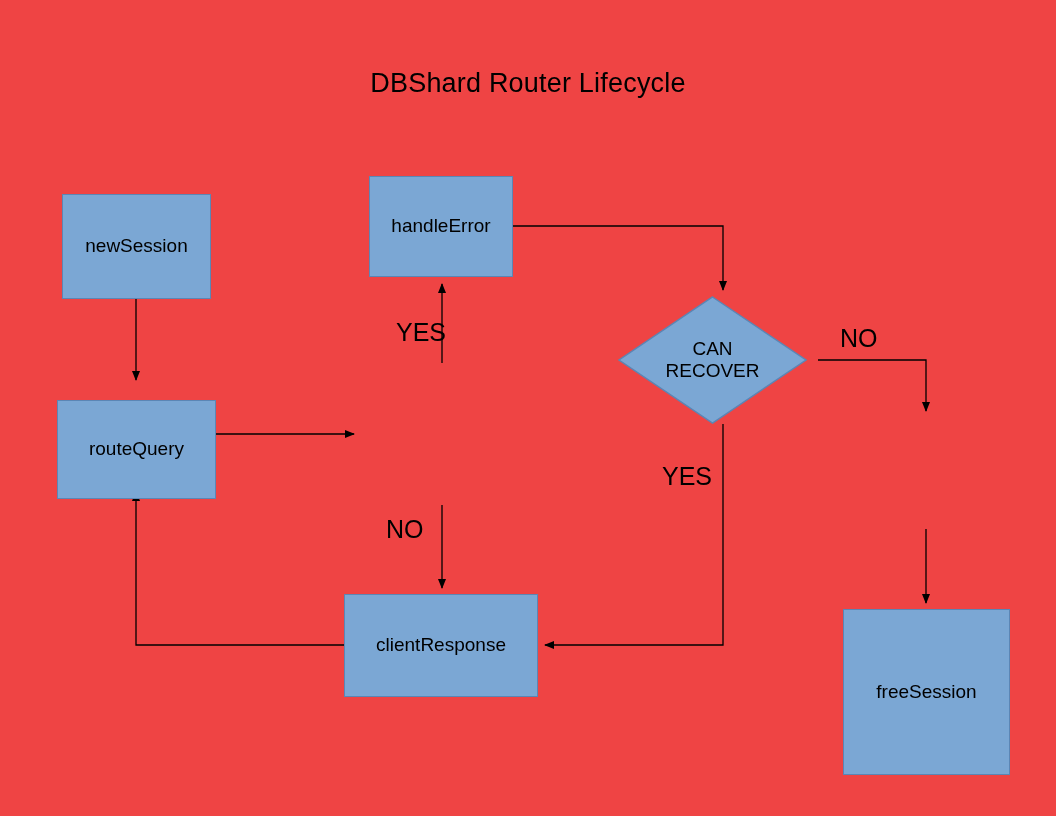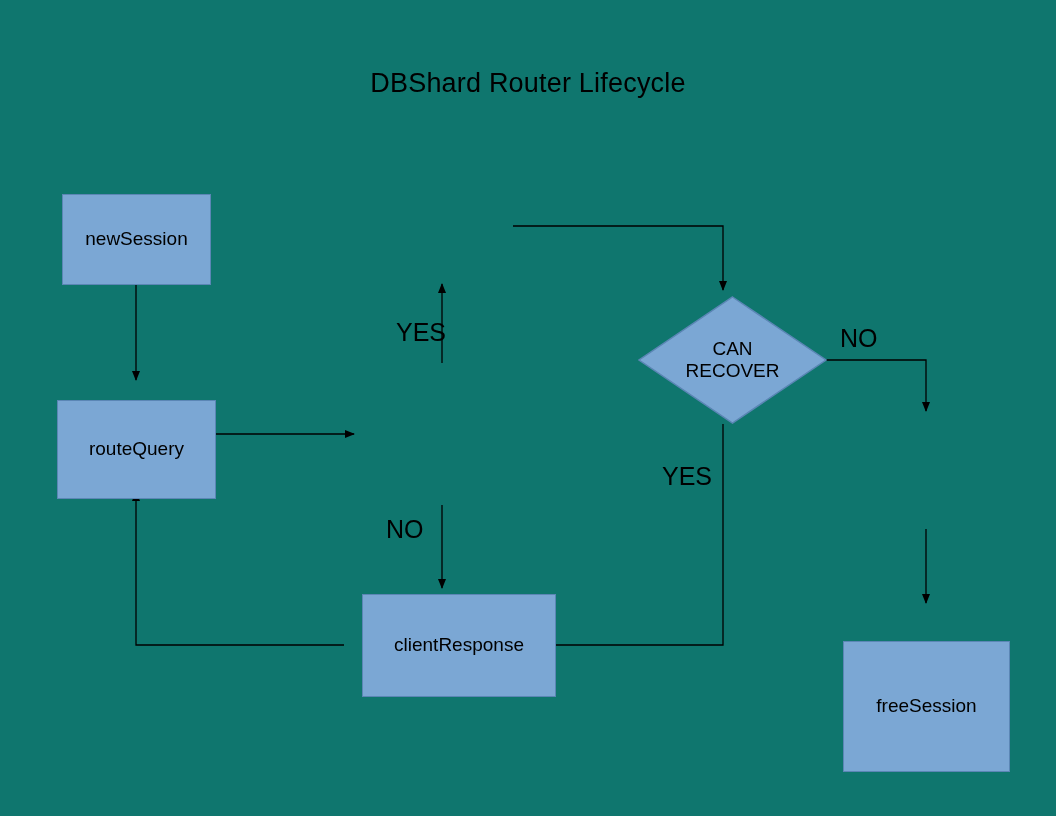--- a/index.html
+++ b/index.html
@@ -8,21 +8,21 @@
     padding: 0;
     background: #ffffff;
   }
   body {
     font-family: "Liberation Sans", sans-serif;
   }
   #canvas {
     position: relative;
     width: 1056px;
     height: 816px;
-    background: #0f766e;
+    background: #ef4444;
     overflow: hidden;
   }
   #diagram-title {
     position: absolute;
     left: 0;
     top: 68px;
     width: 1056px;
     text-align: center;
     font-size: 27px;
     font-weight: normal;
@@ -110,44 +110,47 @@
 
     <path d="M818,360 L926,360 L926,411" stroke="#000000" stroke-width="1.3" fill="none" marker-end="url(#arrowhead)"></path>
 
     <path d="M723,424 L723,645 L545,645" stroke="#000000" stroke-width="1.3" fill="none" marker-end="url(#arrowhead)"></path>
 
     <path d="M926,529 L926,603" stroke="#000000" stroke-width="1.3" fill="none" marker-end="url(#arrowhead)"></path>
 
     <path d="M344,645 L136,645 L136,492" stroke="#000000" stroke-width="1.3" fill="none" marker-end="url(#arrowhead)"></path>
   </svg>
 
-  <div class="node" id="node-newSession" style="left:62px; top:194px; width:149px; height:91px;">
+  <div class="node" id="node-newSession" style="left:62px; top:194px; width:149px; height:105px;">
     <span class="node-label">newSession</span>
   </div>
 
   <div class="node" id="node-routeQuery" style="left:57px; top:400px; width:159px; height:99px;">
     <span class="node-label">routeQuery</span>
   </div>
 
 
+  <div class="node" id="node-handleError" style="left:369px; top:176px; width:144px; height:101px;">
+    <span class="node-label">handleError</span>
+  </div>
 
-  <div class="diamond-wrap" id="node-canRecover" style="left:638px; top:296px; width:189px; height:128px;">
+  <div class="diamond-wrap" id="node-canRecover" style="left:618px; top:296px; width:189px; height:128px;">
     <svg class="diamond-shape" viewBox="0 0 189 128" preserveAspectRatio="none" xmlns="http://www.w3.org/2000/svg">
       <polygon points="94.5,1 188,64 94.5,127 1,64" fill="#7ba7d4" stroke="#5b86b5" stroke-width="1.5"></polygon>
     </svg>
     <span class="node-label">CAN
 RECOVER</span>
   </div>
 
 
-  <div class="node" id="node-freeSession" style="left:843px; top:609px; width:167px; height:131px;margin-top:32px;">
+  <div class="node" id="node-freeSession" style="left:843px; top:609px; width:167px; height:166px;">
     <span class="node-label">freeSession</span>
   </div>
 
-  <div class="node" id="node-clientResponse" style="left:362px; top:594px; width:194px; height:103px;">
+  <div class="node" id="node-clientResponse" style="left:344px; top:594px; width:194px; height:103px;">
     <span class="node-label">clientResponse</span>
   </div>
 
   <div class="edge-label" style="left:396px; top:318px;">YES</div>
 
   <div class="edge-label" style="left:386px; top:515px;">NO</div>
 
   <div class="edge-label" style="left:840px; top:324px;">NO</div>
 
   <div class="edge-label" style="left:662px; top:462px;">YES</div>

